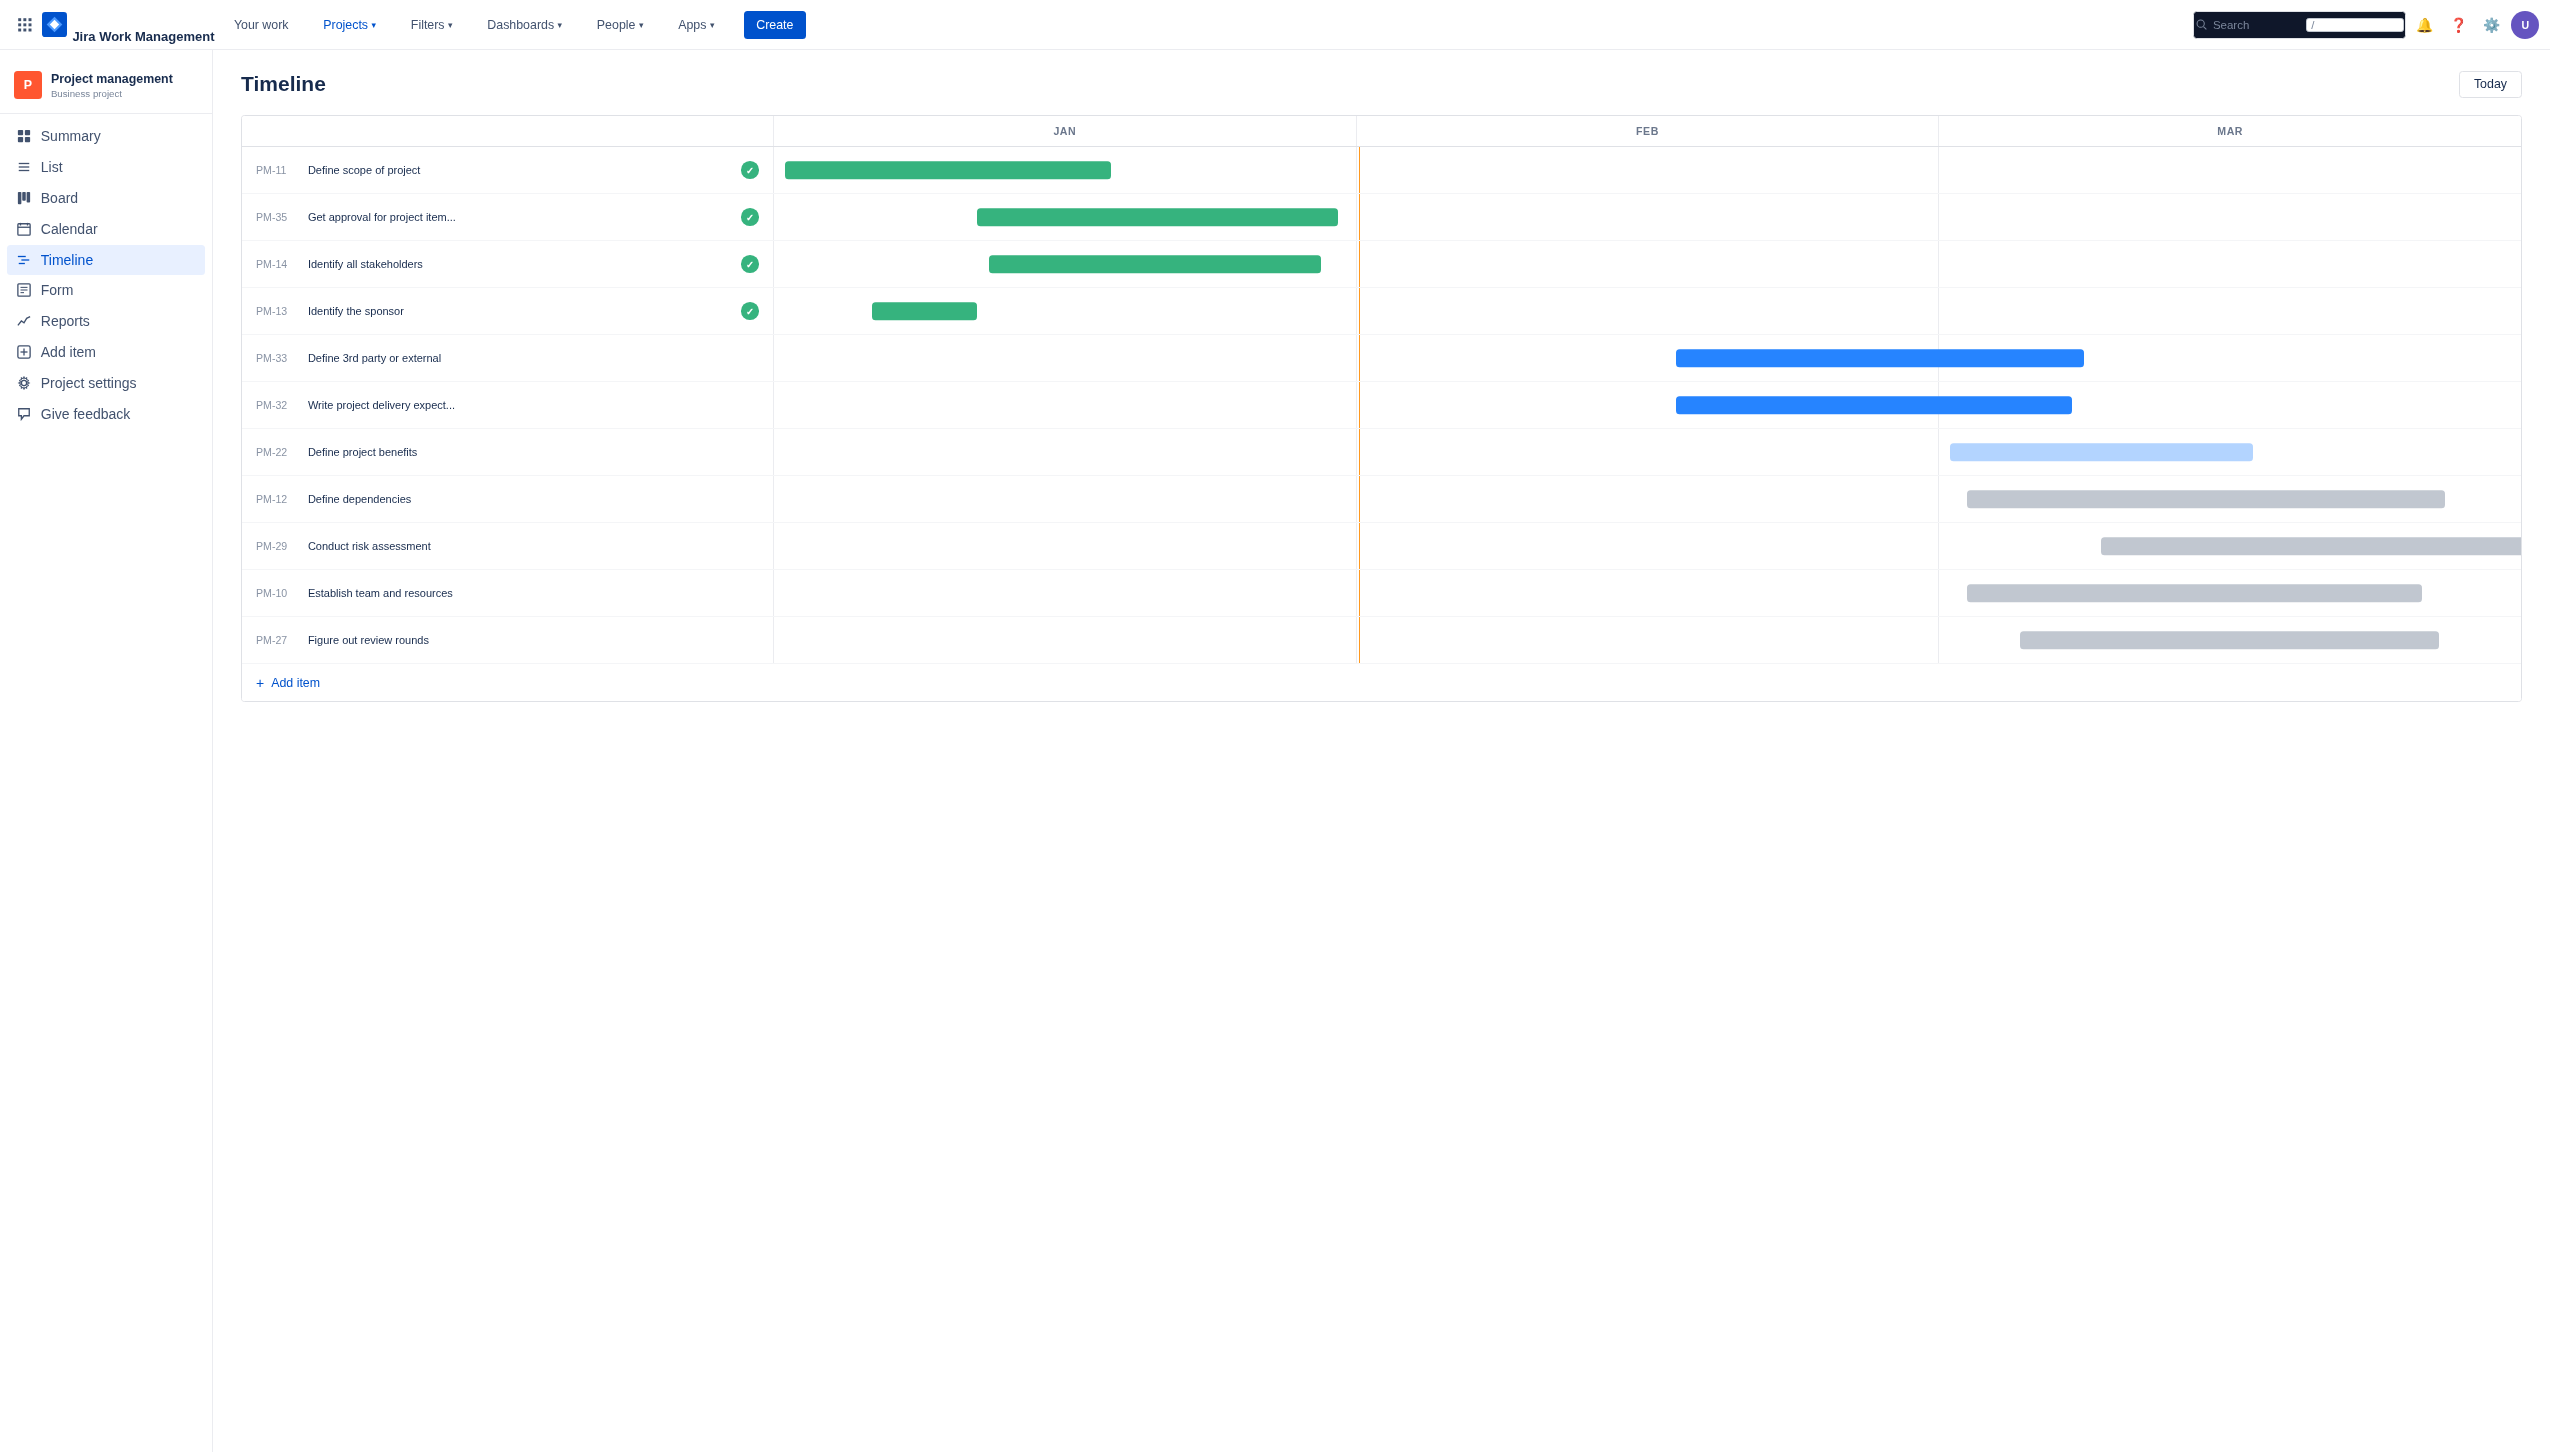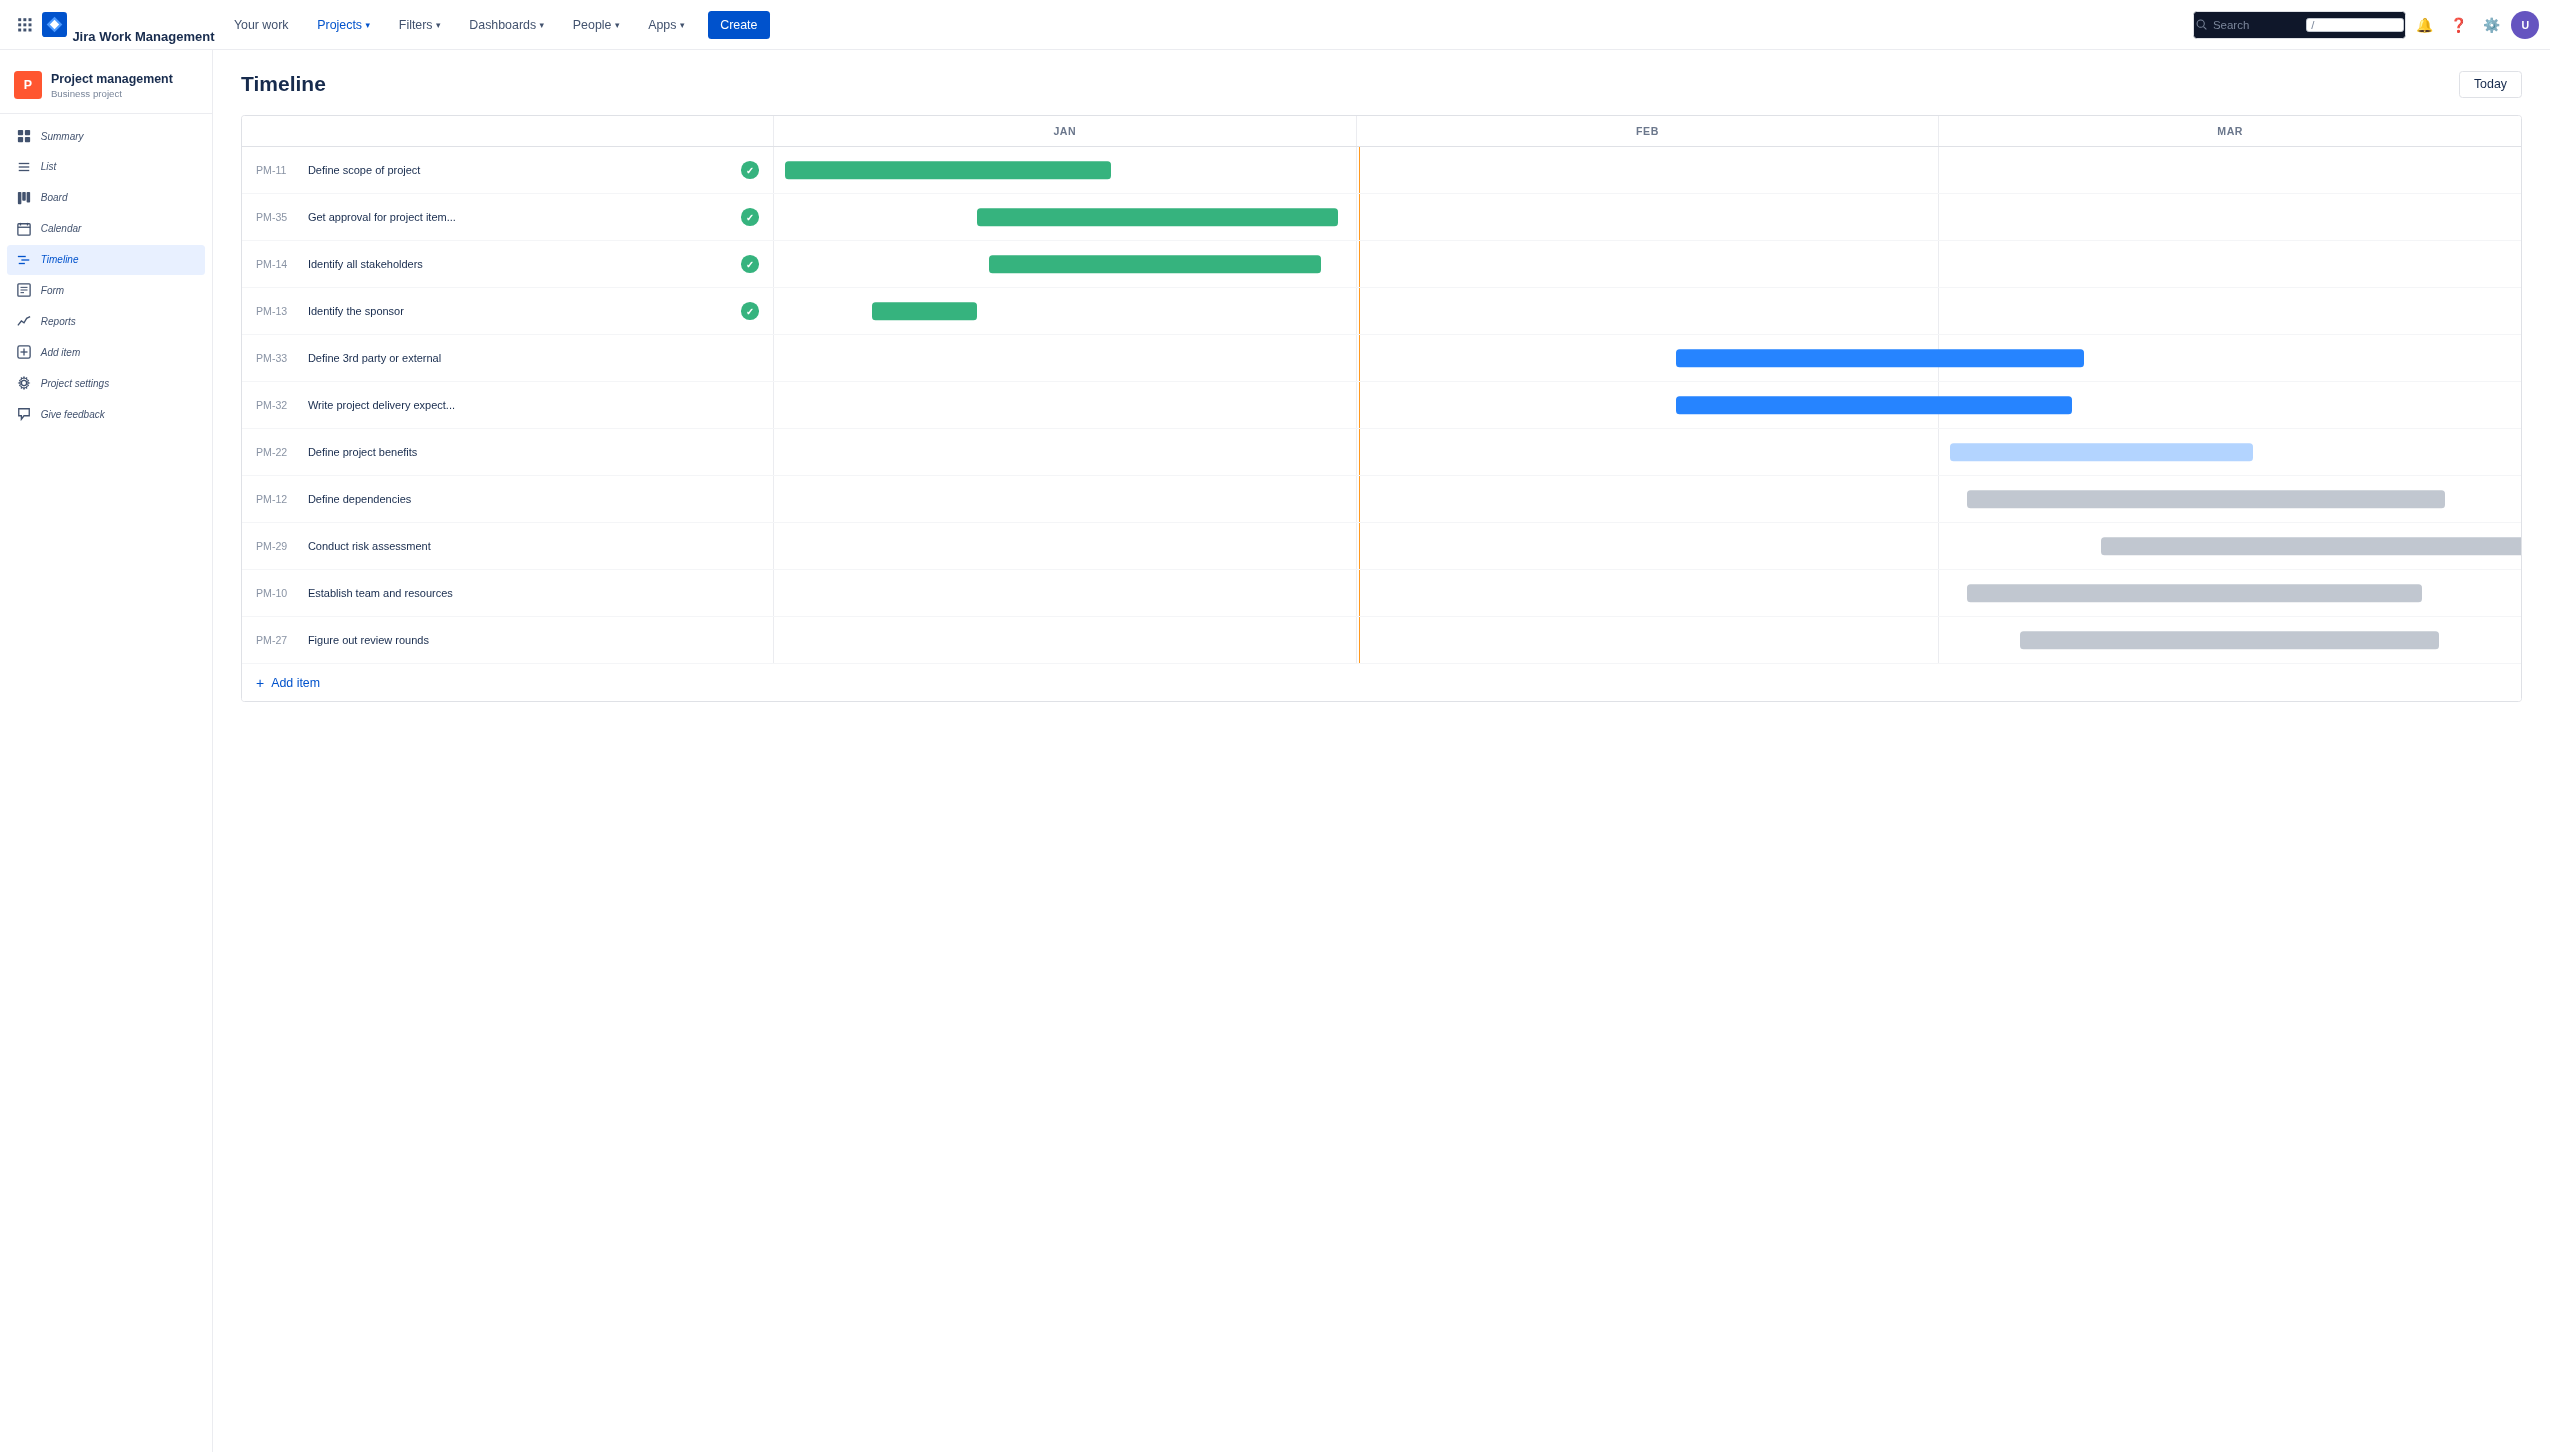--- a/index.html
+++ b/index.html
@@ -9,21 +9,21 @@
     .topnav {
       display: flex; align-items: center; height: 50px;
       background: #fff; border-bottom: 0.9px solid #ebecf0;
       padding: 0 10.6px; gap: 3.5px; position: fixed; top: 0; left: 0; right: 0; z-index: 100;
     }
     .topnav-grid-icon { width: 28px; height: 28px; display: flex; align-items: center; justify-content: center; cursor: pointer; border-radius: 3.5px; }
     .topnav-grid-icon svg { width: 17.7px; height: 17.7px; fill: #42526e; }
     .topnav-logo { display: flex; align-items: center; gap: 5.3px; margin-right: 7px; cursor: pointer; text-decoration: none; }
     .topnav-logo-icon { width: 25px; height: 25px; }
     .topnav-logo-text { font-size: 13px; font-weight: 600; color: #172b4d; margin-top: 24px; }
-    .topnav-nav { display: flex; align-items: center; gap: 11px; flex: 1; }
+    .topnav-nav { display: flex; align-items: center; gap: 17px; flex: 1; }
     .topnav-nav-item {
       padding: 0 8.9px; height: 28px; display: flex; align-items: center; gap: 3.5px;
       border-radius: 3.5px; cursor: pointer; font-size: 12.4px; color: #42526e; font-weight: 400;
       border: none; background: none; white-space: nowrap;
     }
     .topnav-nav-item.active { color: #0052cc; font-weight: 500; }
     .topnav-nav-item .chevron { font-size: 8.9px; }
     .create-btn {
       background: #0052cc; color: #fff; border: none; border-radius: 3.5px;
       padding: 0 12.4px; height: 28px; font-size: 12.4px; font-weight: 500; cursor: pointer;
@@ -55,23 +55,22 @@
       padding: 14px 0; display: flex; flex-direction: column; position: fixed; top: 50px; bottom: 0; left: 0; overflow-y: auto;
     }
     .sidebar-project { display: flex; align-items: center; gap: 8.9px; padding: 7px 14px 14px; border-bottom: 0.9px solid #ebecf0; margin-bottom: 7px; }
     .project-icon { width: 28px; height: 28px; border-radius: 3.5px; background: #ff5630; display: flex; align-items: center; justify-content: center; font-size: 12.4px; font-weight: 700; color: #fff; flex-shrink: 0; }
     .project-info { display: flex; flex-direction: column; }
     .project-name { font-size: 12.4px; font-weight: 600; color: #172b4d; line-height: 1.3; }
     .project-type { font-size: 9.7px; color: #7a869a; }
     .sidebar-nav { display: flex; flex-direction: column; gap: 0.9px; padding: 0 7px; }
     .sidebar-item {
       display: flex; align-items: center; gap: 8.9px; padding: 7px 8.9px;
-      border-radius: 3.5px; cursor: pointer; color: #42526e; font-size: 10px;
+      border-radius: 3.5px; cursor: pointer; color: #42526e; font-size: 14px;
       text-decoration: none;
-      font-style: italic;
     }
     .sidebar-item.active { background: #e8f0ff; color: #0052cc; font-weight: 500; }
     .sidebar-item .icon { width: 16px; height: 16px; display: flex; align-items: center; justify-content: center; flex-shrink: 0; }
     .sidebar-item svg { width: 14px; height: 14px; fill: currentColor; }
 
     
     .main-content { margin-left: 213px; flex: 1; padding: 21px 28px; min-height: calc(100vh - 50px); }
 
     
     .page-header { display: flex; align-items: center; justify-content: space-between; margin-bottom: 17.7px; }

